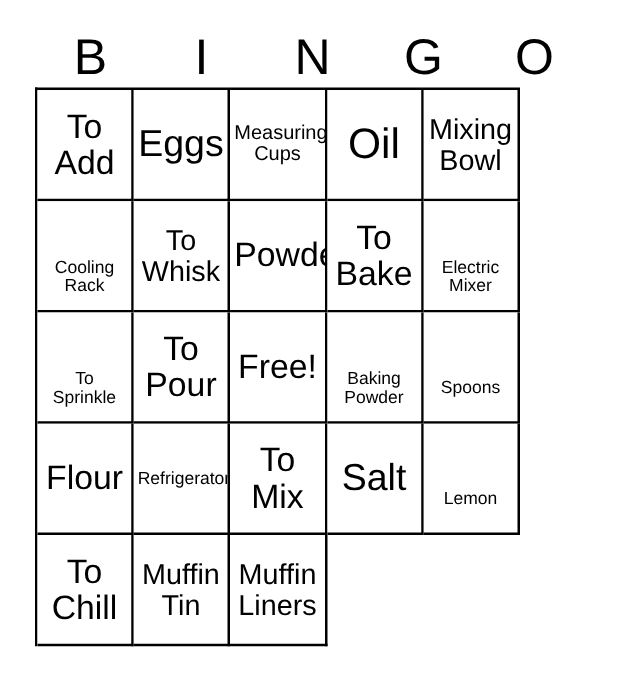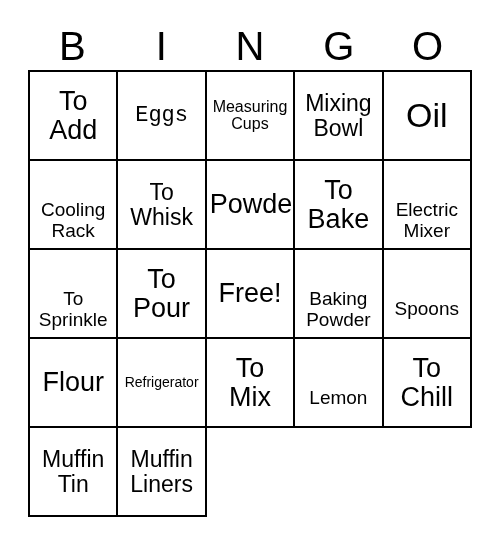--- a/index.html
+++ b/index.html
@@ -43,21 +43,21 @@
     letter-spacing: 0;
     color: #000000;
     user-select: none;
   }
 
   
   #grid {
     position: absolute;
     left: 28px;
     top: 70px;
-    width: 444px;
+    width: 388px;
     height: 447px;
     box-sizing: border-box;
     border-top: 2px solid #000000;
     border-left: 2px solid #000000;
     display: grid;
     grid-template-columns: repeat(5, 1fr);
     grid-template-rows: repeat(5, 1fr);
     background: #ffffff;
   }
 
@@ -77,24 +77,24 @@
     display: block;
     width: 100%;
     line-height: 1.06;
     font-weight: 400;
     white-space: pre-line;
     color: #000000;
   }
 
   
   .fs-xxl .cell-text { font-size: 34px; }
-  .fs-xl  .cell-text { font-size: 22px; font-family: Liberation Mono, monospace; }
+  .fs-xl  .cell-text { font-size: 30px; }
   .fs-lg  .cell-text { font-size: 27px; }
   .fs-md  .cell-text { font-size: 23px; }
-  .fs-sm  .cell-text { font-size: 19px; margin-top: 32px; }
+  .fs-sm  .cell-text { font-size: 14px; margin-top: 32px; }
   .fs-xs  .cell-text { font-size: 16px; }
   .fs-xxs .cell-text { font-size: 14px; }
 </style>
 </head>
 <body>
 
 <div id="bingo-card">
 
   <div id="header-row">
     <div class="header-letter">B</div>
@@ -110,27 +110,27 @@
         <span class="cell-text">To
 Add</span>
       </div>
     <div class="cell fs-xl">
         <span class="cell-text">Eggs</span>
       </div>
     <div class="cell fs-xs">
         <span class="cell-text">Measuring
 Cups</span>
       </div>
+    <div class="cell fs-xxl">
+        <span class="cell-text">Oil</span>
+      </div>
     <div class="cell fs-md">
         <span class="cell-text">Mixing
 Bowl</span>
       </div>
-    <div class="cell fs-xxl">
-        <span class="cell-text">Oil</span>
-      </div>
 
     <div class="cell fs-sm">
         <span class="cell-text">Cooling
 Rack</span>
       </div>
     <div class="cell fs-md">
         <span class="cell-text">To
 Whisk</span>
       </div>
     <div class="cell fs-lg">
@@ -168,20 +168,23 @@
         <span class="cell-text">Flour</span>
       </div>
     <div class="cell fs-xxs">
         <span class="cell-text">Refrigerator</span>
       </div>
     <div class="cell fs-lg">
         <span class="cell-text">To
 Mix</span>
       </div>
 
+    <div class="cell fs-xl">
+        <span class="cell-text">Salt</span>
+      </div>
     <div class="cell fs-sm">
         <span class="cell-text">Lemon</span>
       </div>
     <div class="cell fs-lg">
         <span class="cell-text">To
 Chill</span>
       </div>
     <div class="cell fs-md">
         <span class="cell-text">Muffin
 Tin</span>

